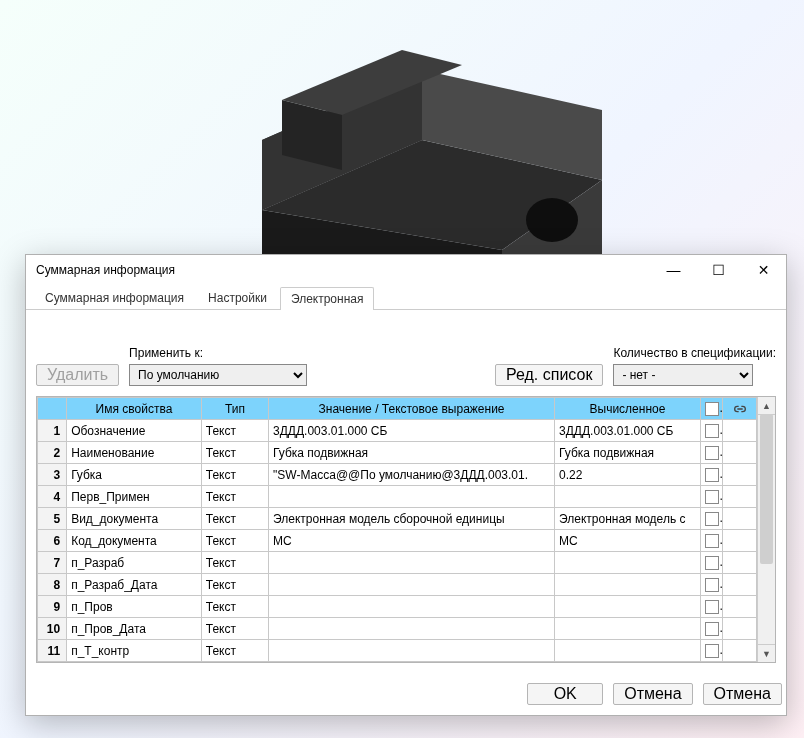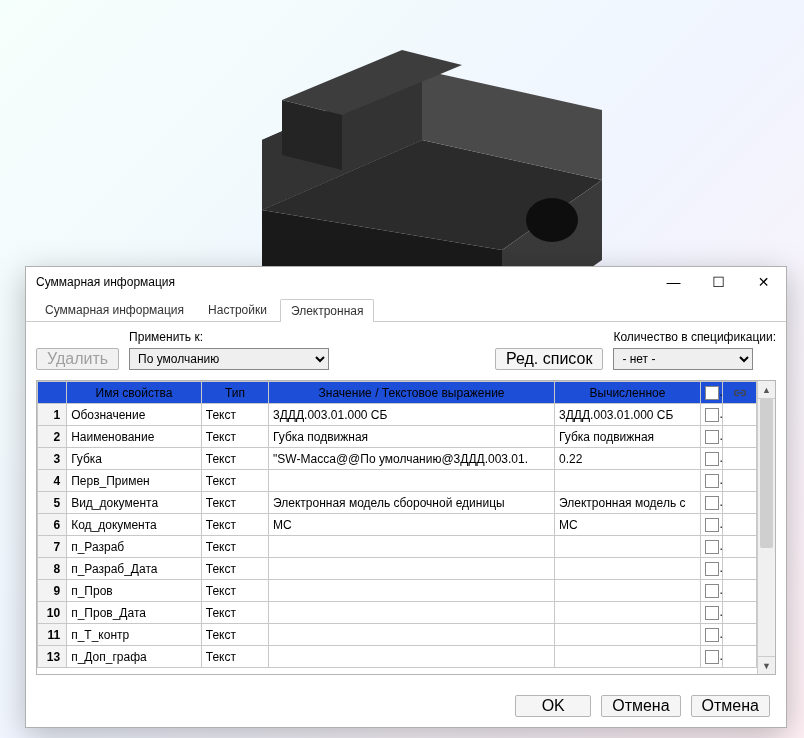--- a/index.html
+++ b/index.html
@@ -24,21 +24,21 @@
     left: 50%;
     transform: translateX(-50%);
     width: 520px;
     height: 300px;
   }
   .model3d svg { width: 100%; height: 100%; }
 
   .dialog {
     position: absolute;
     left: 25px;
-    top: 266px;
+    top: 254px;
     width: 760px;
     height: 460px;
     background: #fff;
     border: 1px solid #b0b0b0;
     box-shadow: 0 8px 30px rgba(0,0,0,0.25);
     display: flex;
     flex-direction: column;
   }
   .titlebar {
     height: 30px;
@@ -137,21 +137,21 @@
     border: 1px solid #c8c8c8;
     height: 21px;
     padding: 0 4px;
     font-size: 12px;
     text-align: left;
     overflow: hidden;
     white-space: nowrap;
     text-overflow: ellipsis;
   }
   table.grid th {
-    background: #1d4ed8;
+    background: #7dd3fc;
     font-weight: normal;
     text-align: center;
   }
   table.grid td.rownum {
     background: #f3f3f3;
     text-align: right;
     font-weight: bold;
     padding-right: 6px;
     width: 26px;
   }
@@ -195,21 +195,21 @@
     width: 13px;
     height: 150px;
     background: #cfcfcf;
     border-radius: 2px;
   }
 
   .footer {
     display: flex;
     justify-content: flex-end;
     gap: 10px;
-    padding: 10px 16px;
+    padding: 10px 4px;
   }
   .footer .btn { min-width: 76px; }
 </style>
 </head>
 <body>
 
 <div class="viewport">
   <div class="model3d">
     <svg viewBox="0 0 520 300">
 
@@ -239,23 +239,23 @@
       <div class="tab">Суммарная информация</div>
       <div class="tab">Настройки</div>
       <div class="tab active">Электронная</div>
     </div>
 
     <div class="panel">
 
       <div class="toolbar-row">
         <button class="btn" disabled="">Удалить</button>
 
-        <div class="lblcol" style="flex:0 0 auto;">
+        <div class="lblcol" style="flex:0 0 auto;margin-top:28px;">
           <span class="lab">Применить к:</span>
-          <select class="sel" style="width:200px">
+          <select class="sel" style="width:178px">
             <option>По умолчанию</option>
           </select>
         </div>
 
         <div style="flex:1"></div>
 
         <div class="lblcol">
           <span class="lab">&nbsp;</span>
           <button class="btn">Ред. список</button>
         </div>

